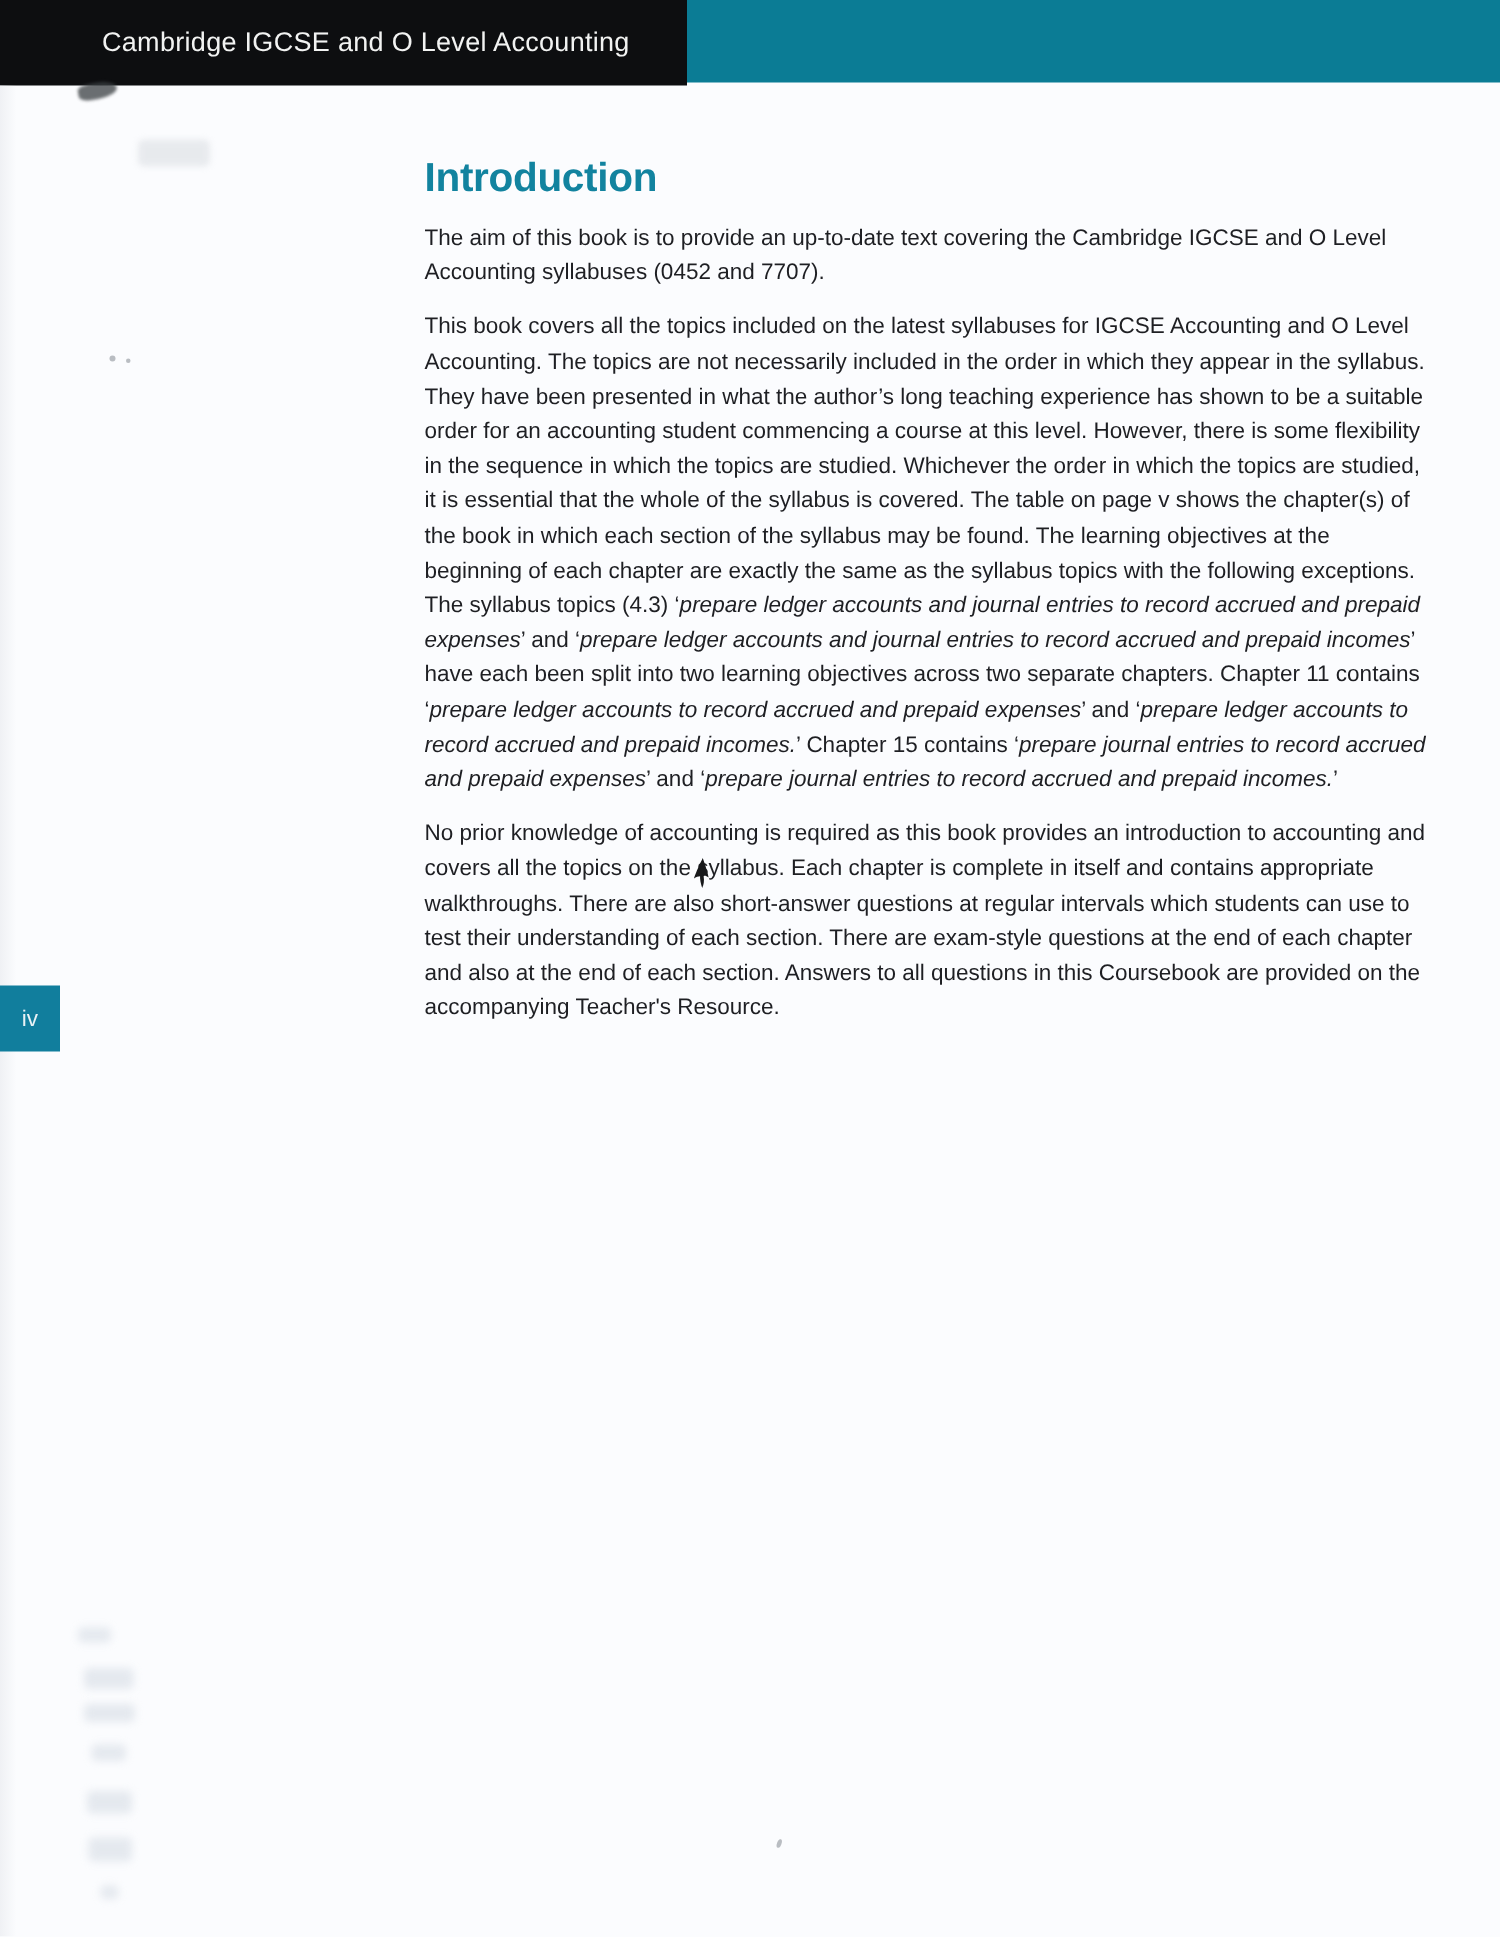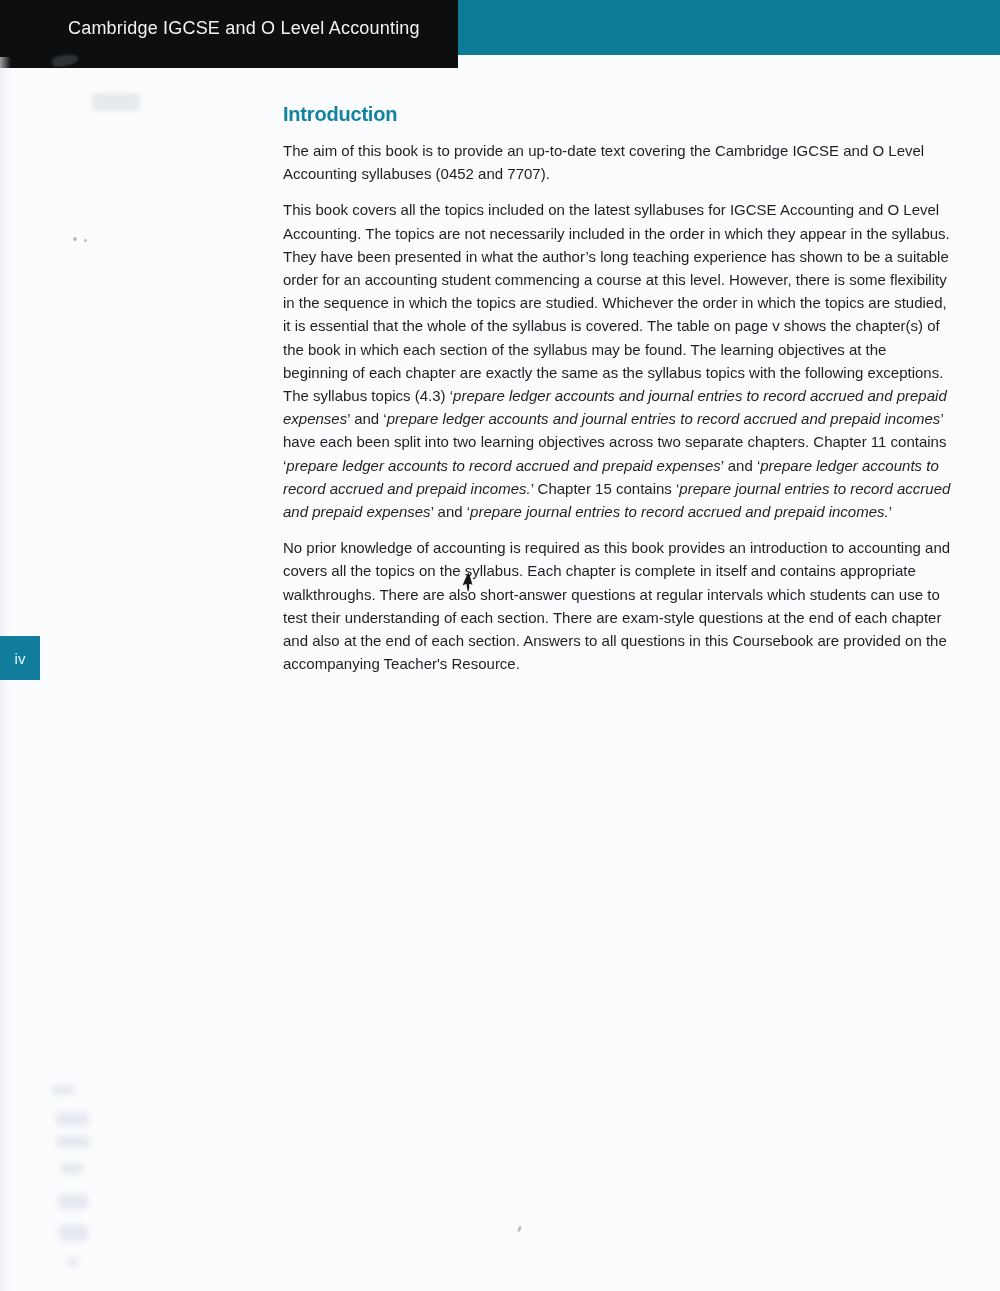--- a/index.html
+++ b/index.html
@@ -7,21 +7,21 @@
     width: 1000px; height: 1291px;
     background: #fbfcfe;
     font-family: "Liberation Sans", sans-serif;
     position: relative;
     overflow: hidden;
   }
 
   
   .bar-black {
     position: absolute; left: 0; top: 0;
-    width: 458px; height: 68px;
+    width: 458px; height: 57px;
     background: #0d0e10;
   }
   .bar-black .book-title {
     position: absolute; left: 68px; top: 18px;
     color: #f2f3f2; font-size: 18px; letter-spacing: .2px;
     white-space: nowrap;
   }
   .bar-teal {
     position: absolute; left: 458px; top: 0;
     width: 542px; height: 55px;
@@ -45,33 +45,33 @@
   }
 
   
   .content {
     position: absolute; left: 283px; top: 103px;
     width: 670px;
     color: #1e1f23;
   }
   .content h1 {
     margin: 0 0 13px 0;
-    font-size: 20px; font-weight: bold;
+    font-size: 27px; font-weight: bold;
     color: #12839f; letter-spacing: -0.2px;
   }
   .content p {
     margin: 0 0 13px 0;
     font-size: 15px; line-height: 23.2px;
     letter-spacing: 0;
   }
   .content p em { font-style: italic; }
 
   
   .page-tab {
-    position: absolute; left: 0; top: 636px;
+    position: absolute; left: 0; top: 657px;
     width: 40px; height: 44px;
     background: #117e9d;
     color: #e9f2f5; font-size: 15px;
     display: flex; align-items: center; justify-content: center;
   }
 
   
   .cursor-artifact {
     position: absolute; left: 461px; top: 572px;
     width: 16px; height: 22px;

